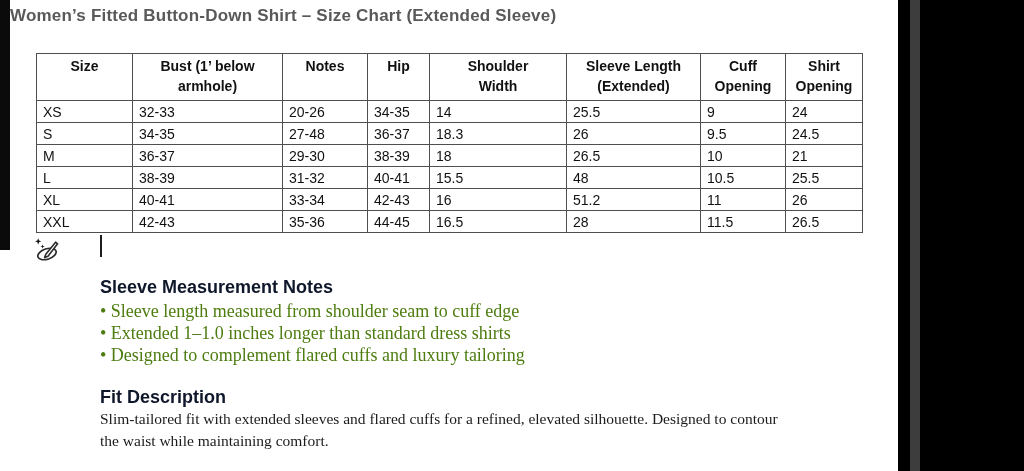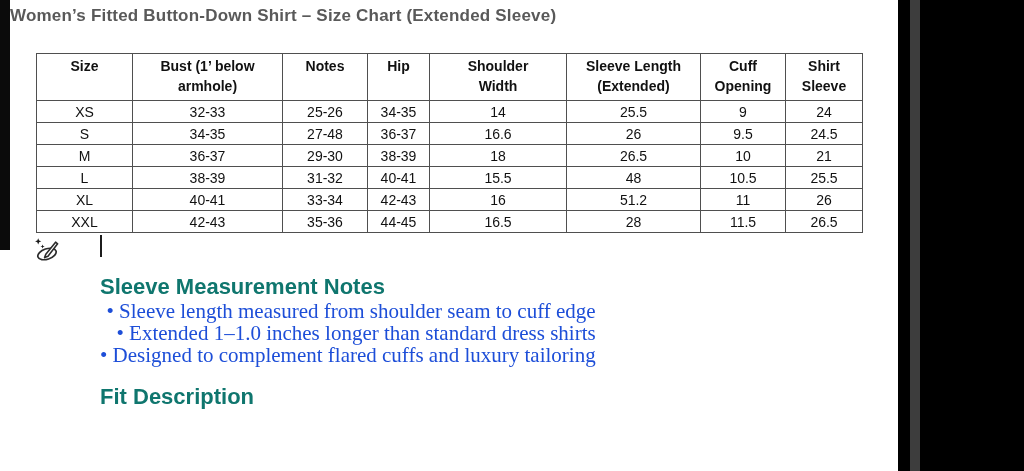--- a/index.html
+++ b/index.html
@@ -15,34 +15,34 @@
   .doc-title{position:absolute;left:10px;top:5px;width:888px;margin:0;
              text-align:left;font-size:17px;font-weight:bold;color:#595959;
              letter-spacing:.2px;line-height:22px;}
 
   
   .size-table{position:absolute;left:36px;top:53px;border-collapse:collapse;table-layout:fixed;
               width:826px;font-size:14px;color:#111111;}
   .size-table th,.size-table td{border:1px solid #4f4f4f;overflow:hidden;}
   .size-table th{font-weight:bold;text-align:center;vertical-align:top;
                  padding:2px 3px;line-height:20px;white-space:pre-line;height:42px;}
-  .size-table td{padding:0 6px;height:21px;line-height:20px;text-align:center;
+  .size-table td{padding:0 6px;height:21px;line-height:20px;text-align:left;
                  vertical-align:middle;white-space:nowrap;}
 
   
   .pen-icon{position:absolute;left:32px;top:235px;width:30px;height:30px;cursor:pointer;}
   .caret{position:absolute;left:100px;top:235px;width:1.5px;height:22px;background:#1c1c1c;}
 
   
-  .sec-heading{position:absolute;left:100px;margin:0;font-size:22px;font-weight:bold;
-               color:#0f766e;font-family:"Liberation Sans",sans-serif;line-height:20px;}
+  .sec-heading{position:absolute;left:100px;margin:0;font-size:18px;font-weight:bold;
+               color:#0f172a;font-family:"Liberation Sans",sans-serif;line-height:20px;}
   .h-sleeve{top:277px;}
   .h-fit{top:387px;}
   .notes-list{position:absolute;left:100px;top:300px;margin:0;padding:0;list-style:none;
-              font-family:"Liberation Serif",serif;font-size:21px;color:#1d4ed8;line-height:22px;text-align:right;}
+              font-family:"Liberation Serif",serif;font-size:18px;color:#4d7c0f;line-height:22px;}
   .notes-list li::before{content:"• ";}
   .fit-body{position:absolute;left:100px;top:408px;width:700px;margin:0;
             font-family:"Liberation Serif",serif;font-size:15.5px;color:#1b1b1b;line-height:22px;}
 </style>
 </head>
 <body>
 
 <div class="stage">
 
   <div class="left-bar"></div>
@@ -67,40 +67,40 @@
 armhole)</th>
           <th>Notes</th>
           <th>Hip</th>
           <th>Shoulder
 Width</th>
           <th>Sleeve Length
 (Extended)</th>
           <th>Cuff
 Opening</th>
           <th>Shirt
-Sleeve</th>
+Opening</th>
         </tr>
     </thead>
     <tbody>
         <tr>
           <td>XS</td>
           <td>32-33</td>
-          <td>25-26</td>
+          <td>20-26</td>
           <td>34-35</td>
           <td>14</td>
           <td>25.5</td>
           <td>9</td>
           <td>24</td>
         </tr>
         <tr>
           <td>S</td>
           <td>34-35</td>
           <td>27-48</td>
           <td>36-37</td>
-          <td>16.6</td>
+          <td>18.3</td>
           <td>26</td>
           <td>9.5</td>
           <td>24.5</td>
         </tr>
         <tr>
           <td>M</td>
           <td>36-37</td>
           <td>29-30</td>
           <td>38-39</td>
           <td>18</td>
@@ -153,18 +153,19 @@
   <div class="caret"></div>
 
   <h2 class="sec-heading h-sleeve">Sleeve Measurement Notes</h2>
   <ul class="notes-list">
       <li>Sleeve length measured from shoulder seam to cuff edge</li>
       <li>Extended 1–1.0 inches longer than standard dress shirts</li>
       <li>Designed to complement flared cuffs and luxury tailoring</li>
     </ul>
 
   <h2 class="sec-heading h-fit">Fit Description</h2>
+  <p class="fit-body">Slim-tailored fit with extended sleeves and flared cuffs for a refined, elevated silhouette. Designed to contour the waist while maintaining comfort.</p>
 
   <div class="right-panel">
     <div class="right-stripe"></div>
   </div>
 
 </div>
 
 </body></html>

